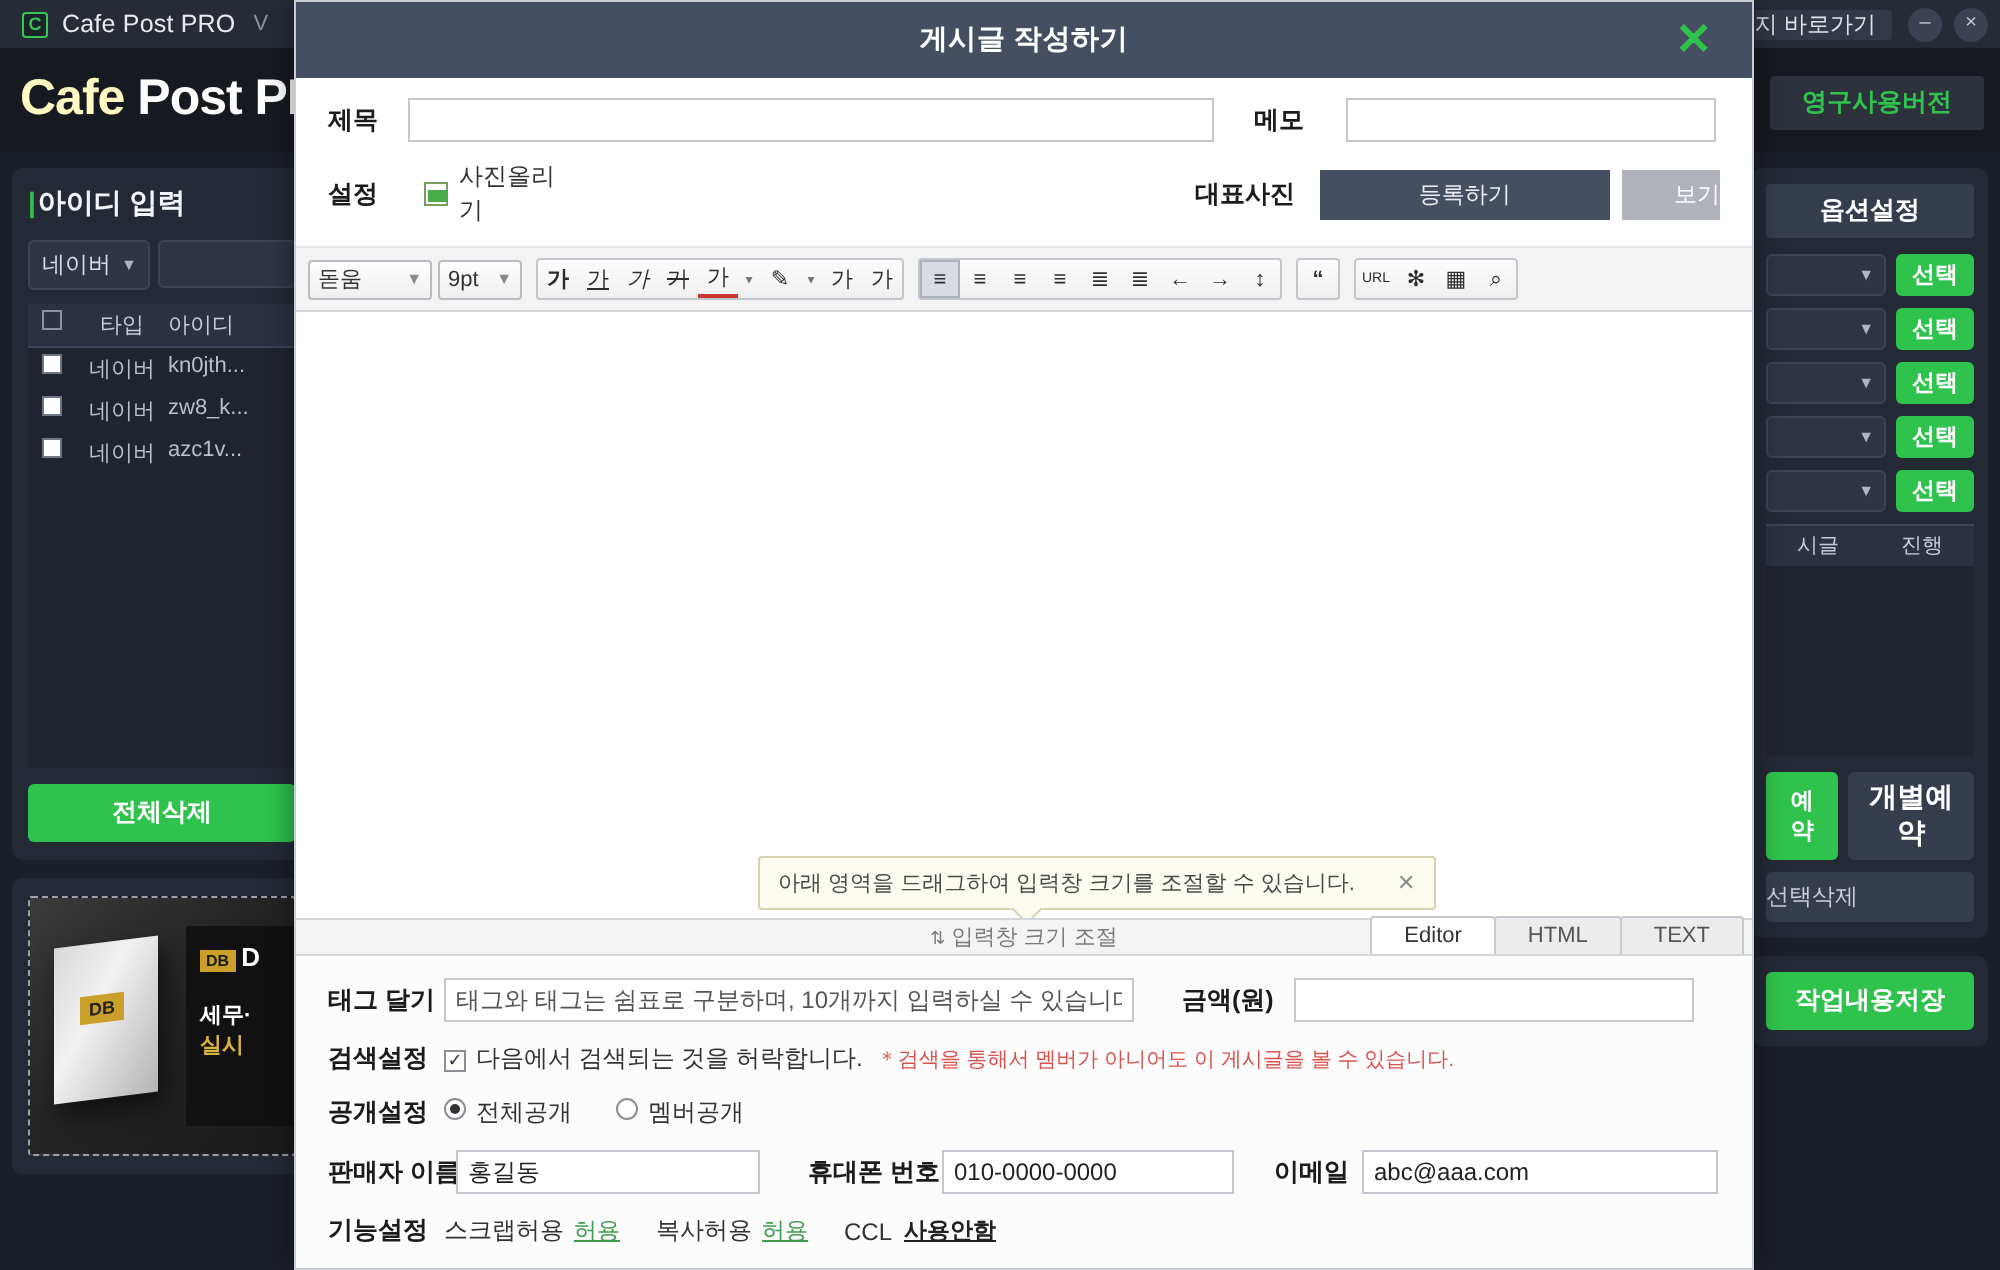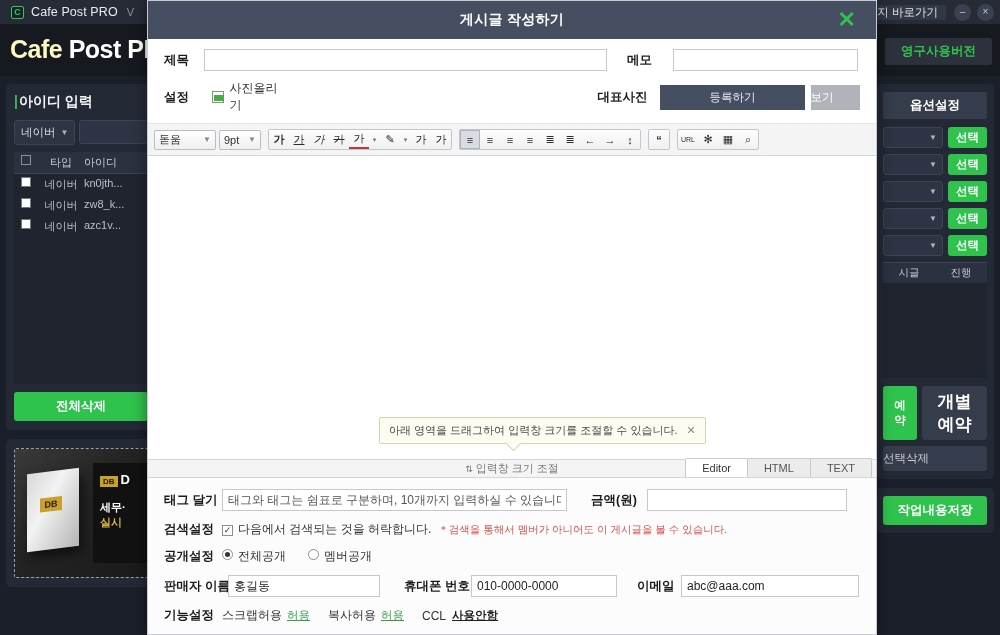--- a/index.html
+++ b/index.html
@@ -132,21 +132,21 @@
     padding: 3px 8px; border-radius: 3px; border: none; white-space: nowrap;
   }
   .mini-grid-head {
     display:flex; background: #2b3140; border-top: 1px solid #3c4354;
     color: #c6ccd8; font-size: 10.5px; margin-top: 6px;
   }
   .mini-grid-head div { flex:1; text-align:center; padding: 3px 0; }
   .mini-grid-body { background: #20242f; height: 95px; }
   .resv-row { display: flex; gap: 5px; margin-bottom: 6px; }
   .btn-resv { background: #2fc24d; color:#fff; font-size: 11.5px; font-weight: bold; padding: 4px 9px; border-radius: 3px; border:none;}
-  .btn-resv2 { background: #353c4b; color:#fff; font-size: 17px; font-weight: bold; padding: 4px 9px; border-radius: 3px; border:none;}
+  .btn-resv2 { background: #353c4b; color:#fff; font-size: 14px; font-weight: bold; padding: 4px 9px; border-radius: 3px; border:none;}
   .btn-grayfull { background: #353c4b; color:#c9cfda; font-size: 11.5px; padding: 5px 0; border-radius: 3px; border:none; width: 100%; text-align:left;}
 
   
   .modal {
     position: absolute; left: 147px; top: 0; width: 730px; height: 635px;
     background: #ffffff; border: 1px solid #c8ccd2;
     box-shadow: 0 0 14px rgba(0,0,0,.45);
     display: flex; flex-direction: column;
   }
   .modal-bar {
@@ -178,21 +178,21 @@
     content: ""; position: absolute; left: 1px; bottom: 1px; width: 10px; height: 6px;
     background: #4aab4a;
   }
   .link-txt { font-size: 12px; color: #333; }
   .btn-dark {
     background: #464f61; color: #eceef2; font-size: 11.5px; border: none;
     padding: 5px 0; width: 152px; text-align:center;
   }
   .btn-gray {
     background: #b0b4ba; color: #ffffff; font-size: 11.5px; border: none;
-    padding: 5px 0; width: 52px; text-align:left; margin-left: 6px;
+    padding: 5px 0; width: 52px; text-align:right; margin-left: 6px;
   }
 
   
   .toolbar {
     background: #f4f4f4; border-bottom: 1px solid #d2d5da;
     padding: 5px 6px; display: flex; align-items: center; gap: 3px; flex: 0 0 auto;
   }
   .tb-combo {
     background: linear-gradient(#fff,#efefef); border: 1px solid #b9bdc3;
     height: 20px; display: flex; align-items: center; justify-content: space-between;
@@ -207,24 +207,24 @@
   .tb-btn {
     width: 20px; height: 19px; display: flex; align-items: center; justify-content: center;
     font-size: 11px; color: #2c2c2c; background: none; border: none; position: relative;
   }
   .tb-btn.on { background: #d9dde3; box-shadow: inset 0 0 0 1px #aeb3bb; }
   .tb-btn.sm { width: 11px; font-size: 7px; color: #777; }
 
   
   .editor-body { flex: 1 1 auto; background: #ffffff; position: relative; }
   .tip {
-    position: absolute; left: 231px; bottom: 15px;
+    position: absolute; left: 231px; bottom: 4px;
     background: #fdfcf1; border: 1px solid #d7d2b3; border-radius: 2px;
     font-size: 11px; color: #4a4a4a; padding: 5px 9px;
-    display: flex; align-items: center; gap: 9px; white-space: nowrap;
+    display: flex; align-items: center; gap: 21px; white-space: nowrap;
   }
   .tip::after {
     content: ""; position: absolute; left: 128px; bottom: -6px;
     width: 10px; height: 10px; background: #fdfcf1;
     border-right: 1px solid #d7d2b3; border-bottom: 1px solid #d7d2b3;
     transform: rotate(45deg);
   }
   .tip-x { color: #8c8c8c; font-size: 11px; background:none; border:none;}
 
   .resize-bar {

